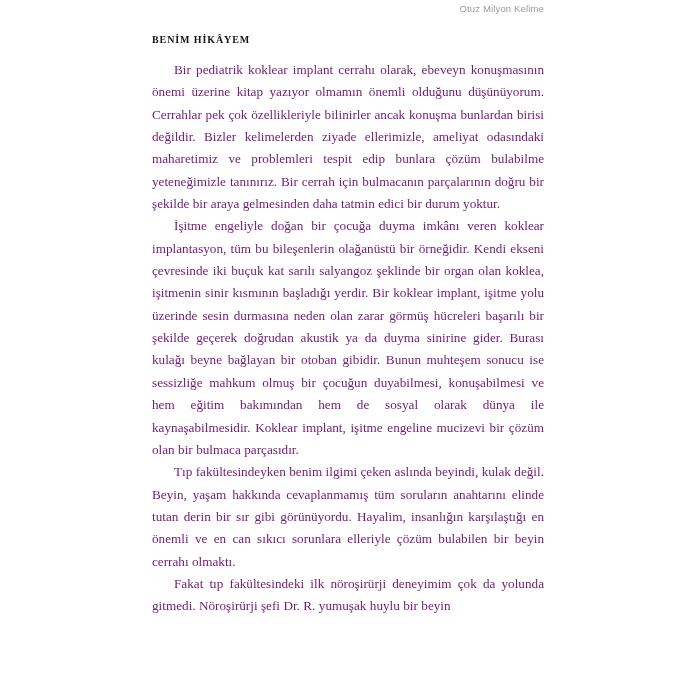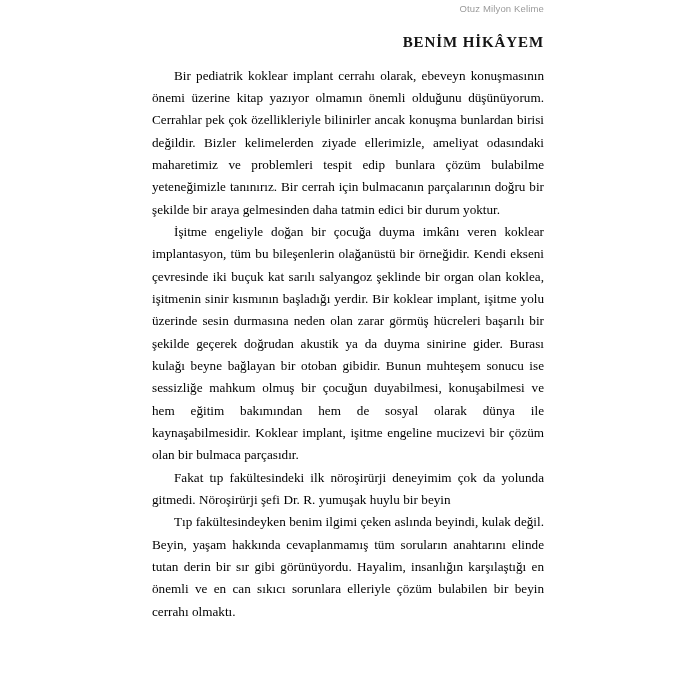--- a/index.html
+++ b/index.html
@@ -30,35 +30,35 @@
   }
   .content {
     position: absolute;
     top: 34px;
     left: 152px;
     width: 392px;
   }
   .chapter-title {
     font-family: "Liberation Serif", "DejaVu Serif", serif;
     font-weight: bold;
-    font-size: 15px;
+    font-size: 10px;
     letter-spacing: 0.9px;
-    text-align: right;
+    text-align: left;
     color: #141414;
     margin: 0 0 14px 0;
     line-height: 1.1;
   }
   .body-text p {
     margin: 0;
     font-size: 13.2px;
     line-height: 22.35px;
     text-align: justify;
     text-justify: inter-word;
     text-indent: 22px;
-    color: #000000;
+    color: #701a75;
     -webkit-hyphens: none;
     hyphens: none;
     word-spacing: 0.1px;
   }
   .body-text p:first-child {
     text-indent: 22px;
   }
 </style>
 </head>
 <body>
@@ -67,19 +67,19 @@
 
   <div class="running-head">Otuz Milyon Kelime</div>
 
   <div class="content">
 
     <h1 class="chapter-title">BENİM HİKÂYEM</h1>
 
     <div class="body-text">
       <p>Bir pediatrik koklear implant cerrahı olarak, ebeveyn konuşmasının önemi üzerine kitap yazıyor olmamın önemli olduğunu düşünüyorum. Cerrahlar pek çok özellikleriyle bilinirler ancak konuşma bunlardan birisi değildir. Bizler kelimelerden ziyade ellerimizle, ameliyat odasındaki maharetimiz ve problemleri tespit edip bunlara çözüm bulabilme yeteneğimizle tanınırız. Bir cerrah için bulmacanın parçalarının doğru bir şekilde bir araya gelmesinden daha tatmin edici bir durum yoktur.</p>
       <p>İşitme engeliyle doğan bir çocuğa duyma imkânı veren koklear implantasyon, tüm bu bileşenlerin olağanüstü bir örneğidir. Kendi ekseni çevresinde iki buçuk kat sarılı salyangoz şeklinde bir organ olan koklea, işitmenin sinir kısmının başladığı yerdir. Bir koklear implant, işitme yolu üzerinde sesin durmasına neden olan zarar görmüş hücreleri başarılı bir şekilde geçerek doğrudan akustik ya da duyma sinirine gider. Burası kulağı beyne bağlayan bir otoban gibidir. Bunun muhteşem sonucu ise sessizliğe mahkum olmuş bir çocuğun duyabilmesi, konuşabilmesi ve hem eğitim bakımından hem de sosyal olarak dünya ile kaynaşabilmesidir. Koklear implant, işitme engeline mucizevi bir çözüm olan bir bulmaca parçasıdır.</p>
+      <p>Tıp fakültesindeyken benim ilgimi çeken aslında beyindi, kulak değil. Beyin, yaşam hakkında cevaplanmamış tüm soruların anahtarını elinde tutan derin bir sır gibi görünüyordu. Hayalim, insanlığın karşılaştığı en önemli ve en can sıkıcı sorunlara elleriyle çözüm bulabilen bir beyin cerrahı olmaktı.</p>
       <p>Fakat tıp fakültesindeki ilk nöroşirürji deneyimim çok da yolunda gitmedi. Nöroşirürji şefi Dr. R. yumuşak huylu bir beyin</p>
-      <p>Tıp fakültesindeyken benim ilgimi çeken aslında beyindi, kulak değil. Beyin, yaşam hakkında cevaplanmamış tüm soruların anahtarını elinde tutan derin bir sır gibi görünüyordu. Hayalim, insanlığın karşılaştığı en önemli ve en can sıkıcı sorunlara elleriyle çözüm bulabilen bir beyin cerrahı olmaktı.</p>
     </div>
 
   </div>
 
 </div>
 
 </body></html>

